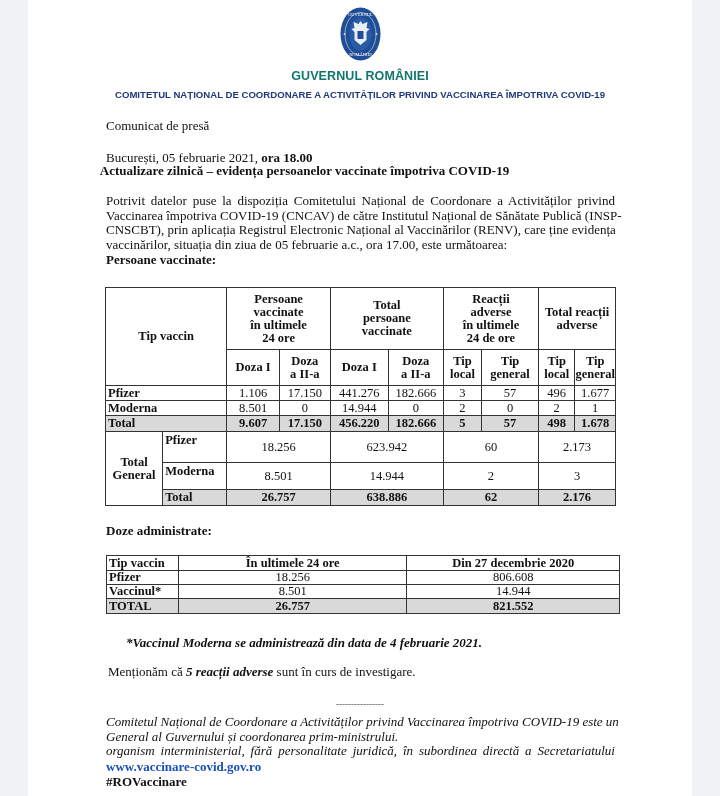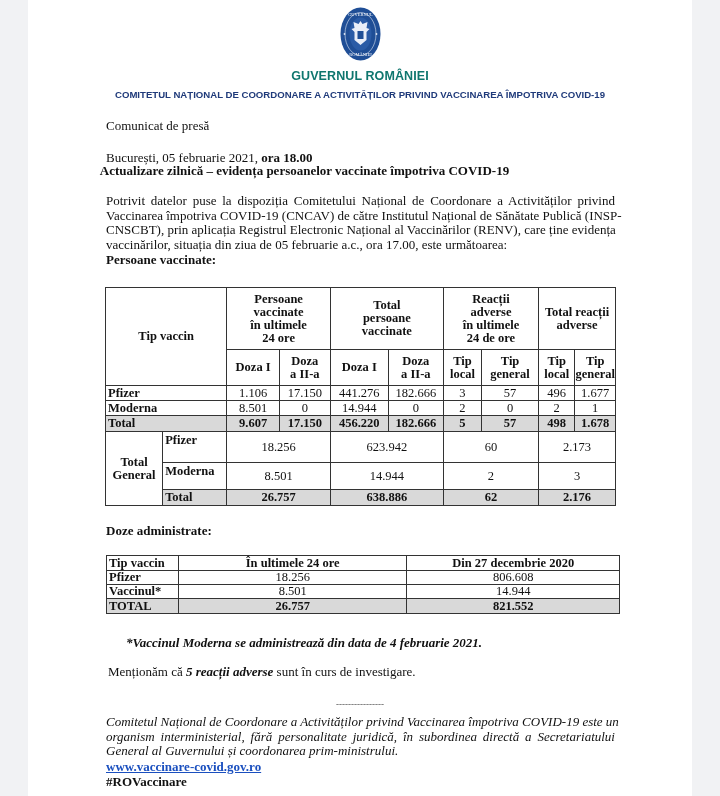--- a/index.html
+++ b/index.html
@@ -41,21 +41,21 @@
   .lft { text-align: left; padding-left: 2px; }
   .gray td, td.gray { background: #d9d9d9; }
   .bold { font-weight: bold; }
   .top { vertical-align: top; padding-top: 2px; }
   .footer-note {
     position: absolute; left: 106px; top: 715px; width: 509px;
     font-style: italic; font-size: 13px; line-height: 14.6px;
   }
   .footer-note .line { display: block; text-align: justify; text-align-last: justify; white-space: nowrap; }
   .footer-note .line.last { text-align-last: left; }
-  .link { color: #1a4fbf; text-decoration: underline; font-weight: bold; }
+  .link { color: #1a4fbf; font-weight: bold; }
 </style>
 </head>
 <body>
 
 <div class="sheet"></div>
 
 <div class="logo">
   <svg width="41" height="54" viewBox="0 0 41 54">
     <ellipse cx="20.5" cy="27" rx="20" ry="26.5" fill="#1f4e96"></ellipse>
     <ellipse cx="20.5" cy="27" rx="15.5" ry="21.5" fill="none" stroke="#dfe7f4" stroke-width="0.6"></ellipse>
@@ -246,17 +246,17 @@
   </table>
 
 <div class="txt b" style="left:106px; top:636px; font-style:italic;margin-left:20px;">*Vaccinul Moderna se administrează din data de 4 februarie 2021.</div>
 <div class="txt" style="left:108px; top:665px;">
   <span>Menționăm că </span><b><i>5 reacții adverse</i></b><span> sunt în curs de investigare.</span>
 </div>
 
 <div class="txt" style="left:0; width:720px; text-align:center; top:697px; font-size:9px; color:#444;">----------------</div>
 <div class="footer-note">
   <span class="line">Comitetul Național de Coordonare a Activităților privind Vaccinarea împotriva COVID-19 este un</span>
+  <span class="line last">General al Guvernului și coordonarea prim-ministrului.</span>
   <span class="line">organism interministerial, fără personalitate juridică, în subordinea directă a Secretariatului</span>
-  <span class="line last">General al Guvernului și coordonarea prim-ministrului.</span>
 </div>
 <div class="txt link" style="left:106px; top:760px;">www.vaccinare-covid.gov.ro</div>
 <div class="txt b" style="left:106px; top:775px;">#ROVaccinare</div>
 
 </body></html>

